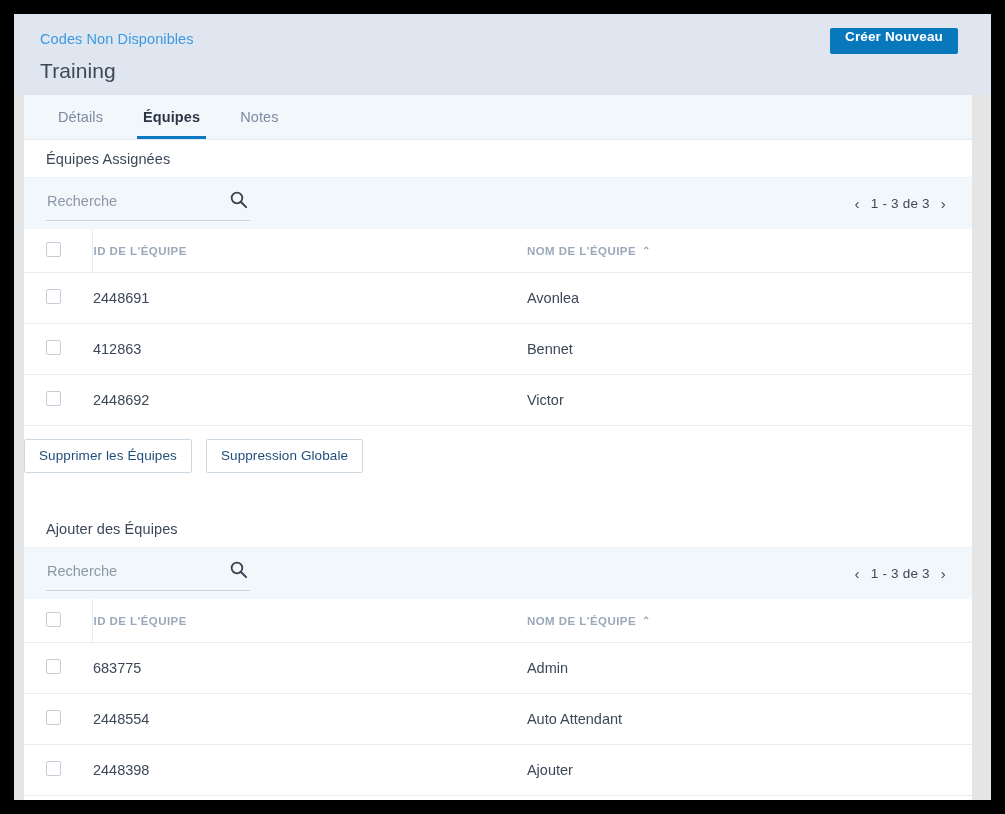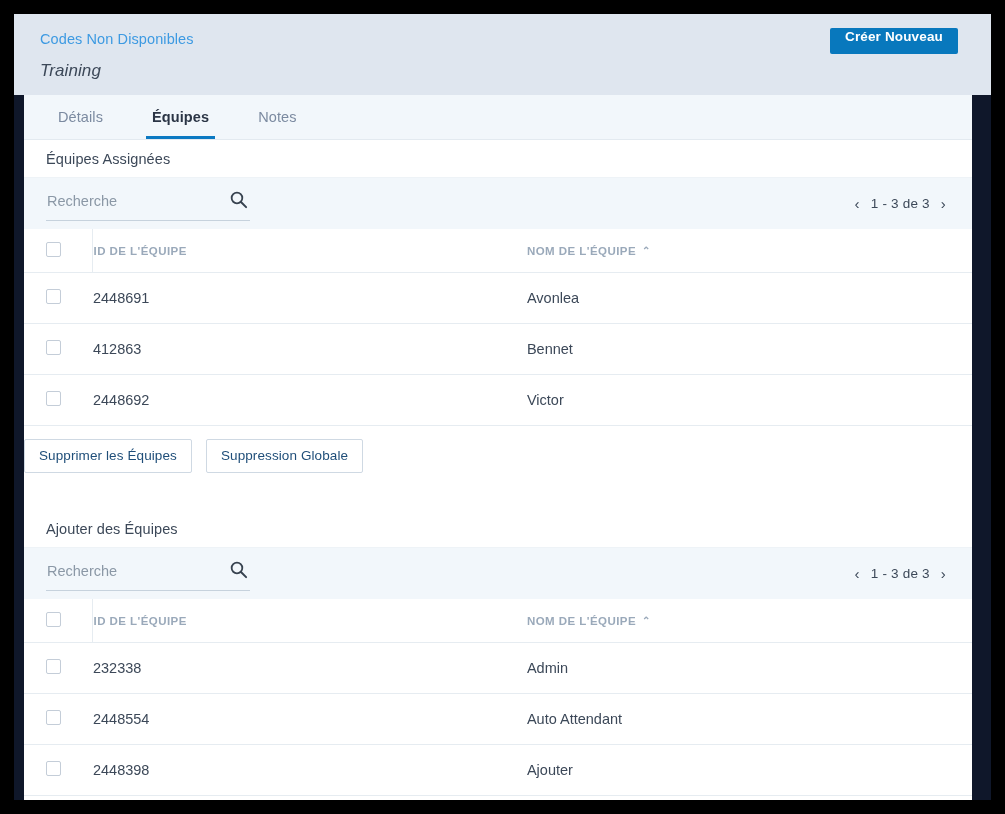--- a/index.html
+++ b/index.html
@@ -7,45 +7,44 @@
     margin: 0; padding: 0;
     width: 1005px; height: 814px;
     background: #000000;
     font-family: "Liberation Sans", sans-serif;
     overflow: hidden;
   }
   .frame {
     position: absolute;
     left: 14px; top: 14px;
     width: 977px; height: 786px;
-    background: #0f172a;
+    background: #e5e5e5;
     overflow: hidden;
   }
   
   .page-header {
     position: relative;
     height: 81px;
     background: #dfe6ef;
     padding: 16px 0 0 26px;
   }
   .breadcrumb {
     color: #3d9ae2;
     font-size: 14.5px;
     line-height: 18px;
     letter-spacing: .1px;
     cursor: pointer;
   }
   .page-title {
     margin-top: 7px;
-    font-size: 17px;
+    font-size: 21px;
     line-height: 32px;
     color: #3c4858;
     font-weight: 400;
     letter-spacing: .1px;
-    font-style: italic;
   }
   .create-btn {
     position: absolute;
     right: 33px; top: 14px;
     background: #0878bd;
     color: #ffffff;
     font-size: 13.5px;
     font-weight: bold;
     letter-spacing: .15px;
     border: none;
@@ -63,21 +62,20 @@
     background: #ffffff;
   }
   
   .tabbar {
     height: 45px;
     background: #f2f7fb;
     border-bottom: 1px solid #e3eaf0;
     display: flex;
     align-items: stretch;
     padding-left: 14px;
-    gap: 9px;
   }
   .tab {
     position: relative;
     display: flex;
     align-items: center;
     padding: 0 20px;
     font-size: 14.5px;
     color: #7b8aa0;
     cursor: pointer;
     letter-spacing: .1px;
@@ -344,21 +342,21 @@
             <th class="col-name">
               <span>NOM DE L'ÉQUIPE</span><span class="sort-caret">⌃</span>
             </th>
           </tr>
         </thead>
         <tbody>
           <tr>
             <td class="col-check">
               <span class="cb"></span>
             </td>
-            <td class="col-id">232338</td>
+            <td class="col-id">683775</td>
             <td class="col-name">Admin</td>
           </tr>
           <tr>
             <td class="col-check">
               <span class="cb"></span>
             </td>
             <td class="col-id">2448554</td>
             <td class="col-name">Auto Attendant</td>
           </tr>
           <tr>

